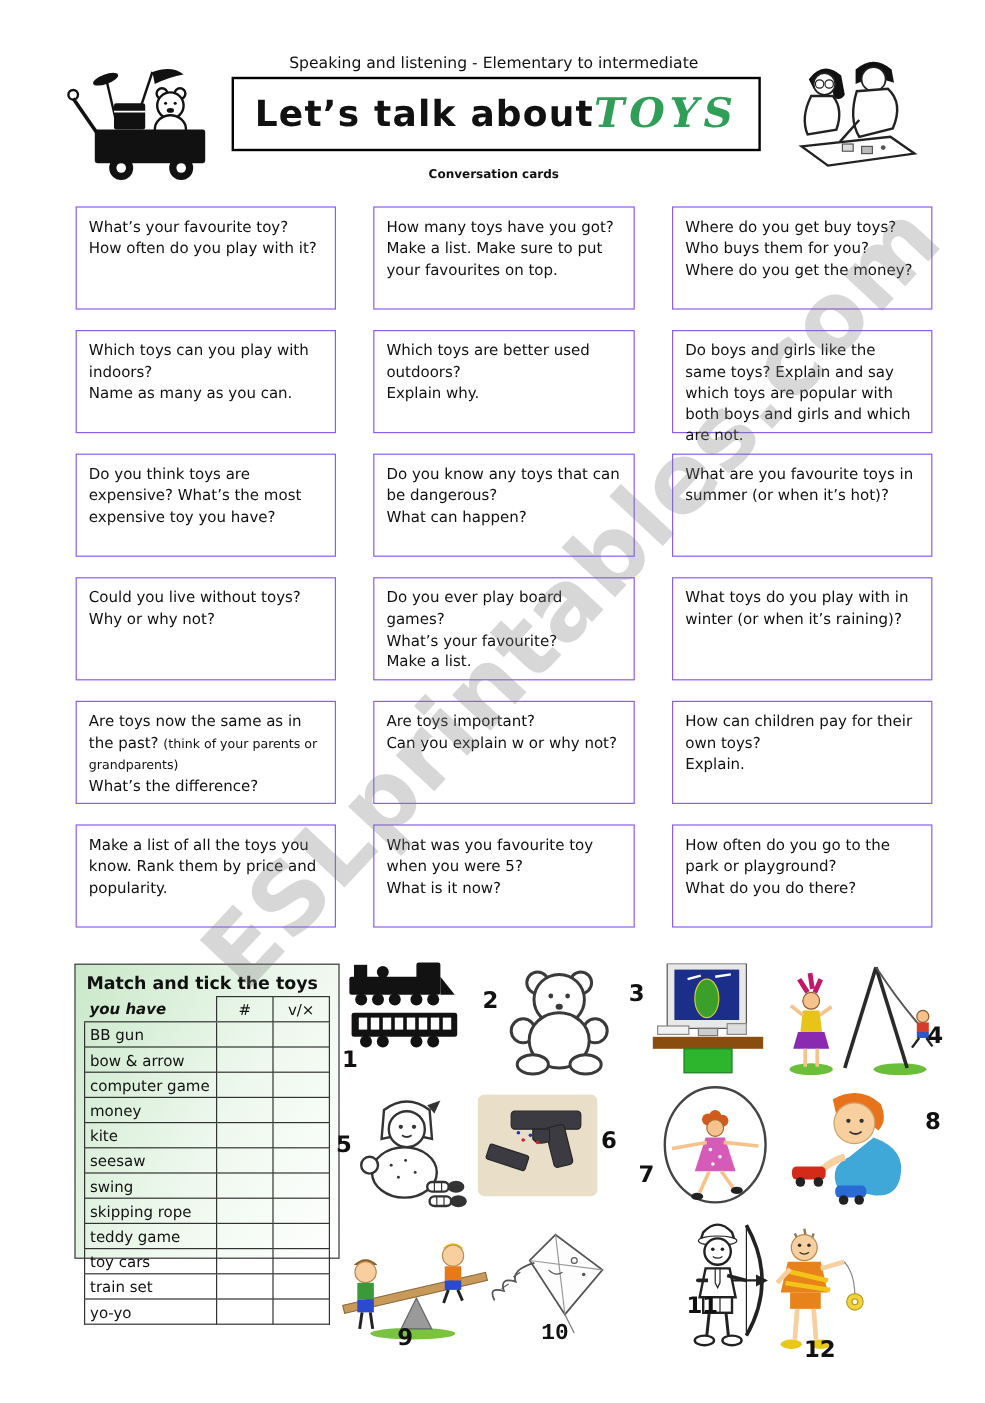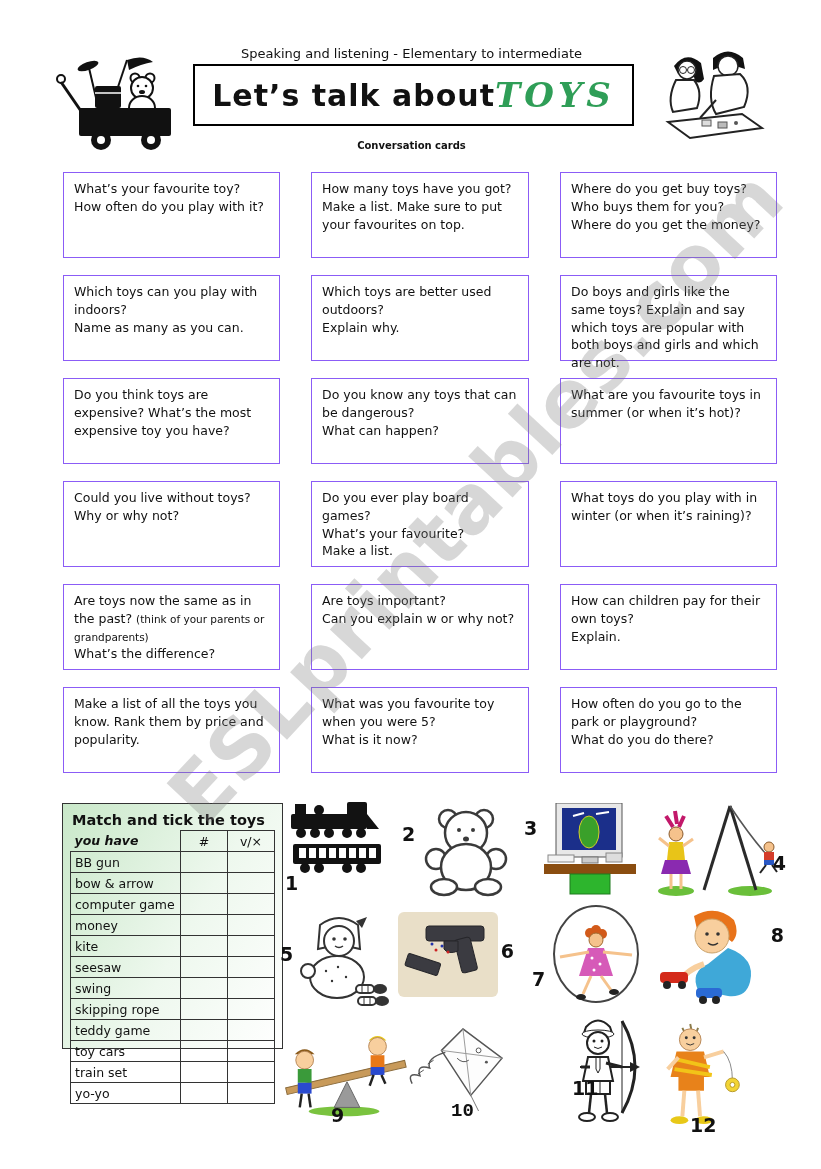--- a/index.html
+++ b/index.html
@@ -444,21 +444,21 @@
       <rect x="32" y="66" width="24" height="13" fill="#fff" stroke="#222" stroke-width="2"></rect>
       <line x1="38" y1="66" x2="38" y2="79" stroke="#222"></line>
         <line x1="46" y1="66" x2="46" y2="79" stroke="#222"></line>
       <line x1="37" y1="79" x2="35" y2="98" stroke="#222" stroke-width="2.5"></line>
       <line x1="51" y1="79" x2="53" y2="98" stroke="#222" stroke-width="2.5"></line>
       <ellipse cx="33" cy="102" rx="8" ry="4" fill="#fff" stroke="#222" stroke-width="2"></ellipse>
       <ellipse cx="56" cy="102" rx="8" ry="4" fill="#fff" stroke="#222" stroke-width="2"></ellipse>
     </svg>
   </div>
 
-  <div class="toy-cell" style="left:652px;top:1022px;width:108px;height:114px;">
+  <div class="toy-cell" style="left:632px;top:1022px;width:108px;height:114px;">
     <span class="toy-num" style="left:38px;bottom:0px;">12</span>
     <svg width="100" height="108" viewBox="0 0 100 110">
       <path d="M30,6 l4,8 M38,2 l2,10 M46,6 l-3,8" stroke="#8a7a4a" stroke-width="2"></path>
       <circle cx="38" cy="18" r="11" fill="#f8cf9e" stroke="#b8895a"></circle>
       <circle cx="34" cy="16" r="1.5" fill="#333"></circle>
         <circle cx="42" cy="16" r="1.5" fill="#333"></circle>
       <path d="M34,22 q4,3 8,0" stroke="#333" fill="none"></path>
       <path d="M24,30 h28 l6,26 h-40 z" fill="#e8821a"></path>
       <path d="M24,38 l34,8 M22,48 l38,6" stroke="#f2c418" stroke-width="4"></path>
       <line x1="52" y1="36" x2="72" y2="30" stroke="#f8cf9e" stroke-width="4"></line>

